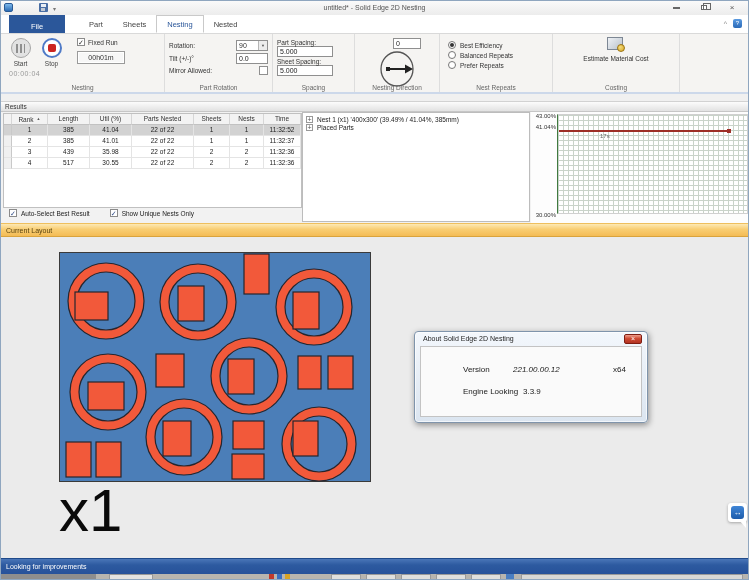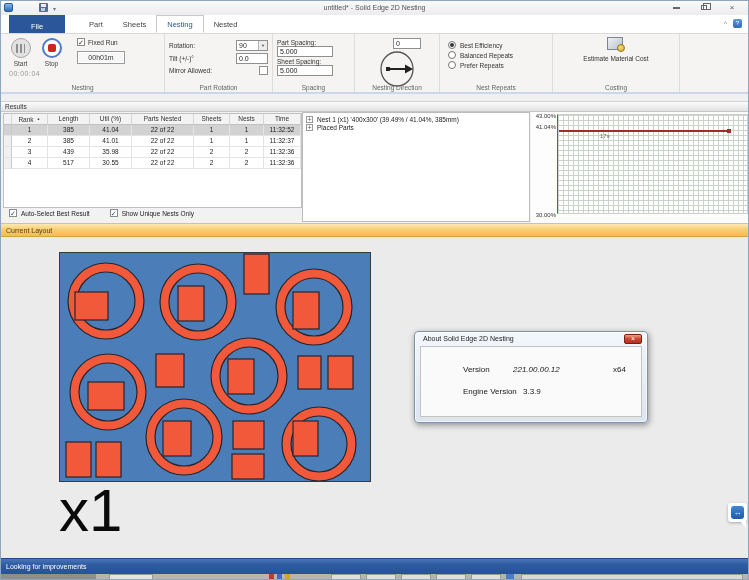--- a/index.html
+++ b/index.html
@@ -422,21 +422,21 @@
       </svg>
     <div class="mult-label">x1</div>
 
     <div class="dialog">
       <div class="dlg-title">About Solid Edge 2D Nesting</div>
       <div class="dlg-close">×</div>
       <div class="dlg-body">
         <span class="dlg-text" style="left:42px; top:18px;">Version</span>
         <span class="dlg-text" style="left:92px; top:18px;font-style:italic;">221.00.00.12</span>
         <span class="dlg-text" style="left:172px; top:18px;margin-left:20px;">x64</span>
-        <span class="dlg-text" style="left:42px; top:40px;">Engine Version</span>
+        <span class="dlg-text" style="left:42px; top:40px;">Engine Looking</span>
         <span class="dlg-text" style="left:102px; top:40px;">3.3.9</span>
       </div>
     </div>
 
     <div class="bubble">
       <span class="bubble-bg"></span>
       <span class="bubble-tail"></span>
       <span class="bubble-icon">↔</span>
     </div>
   </div>

